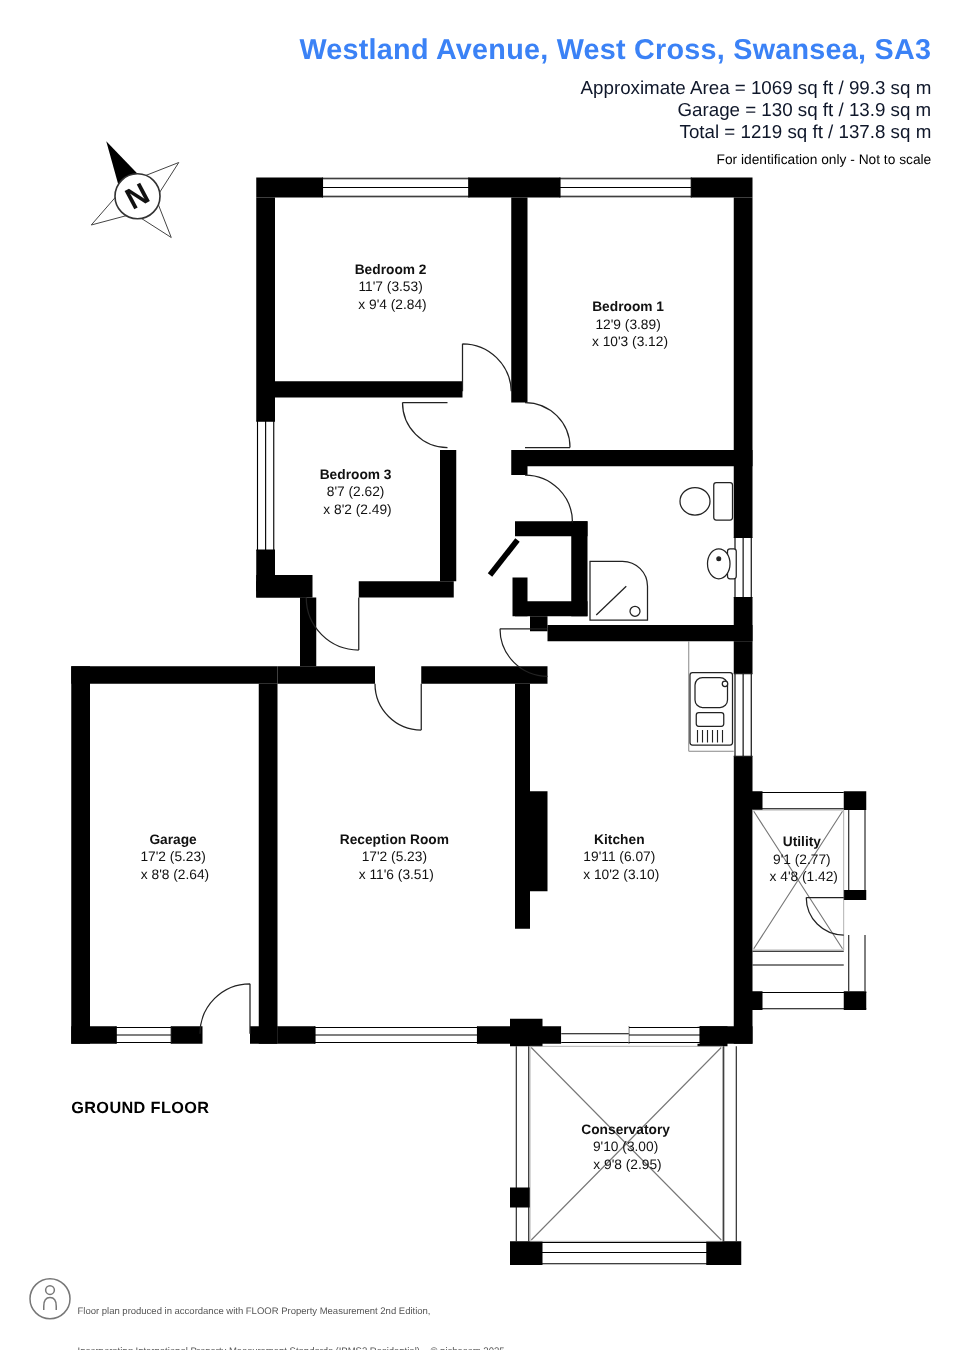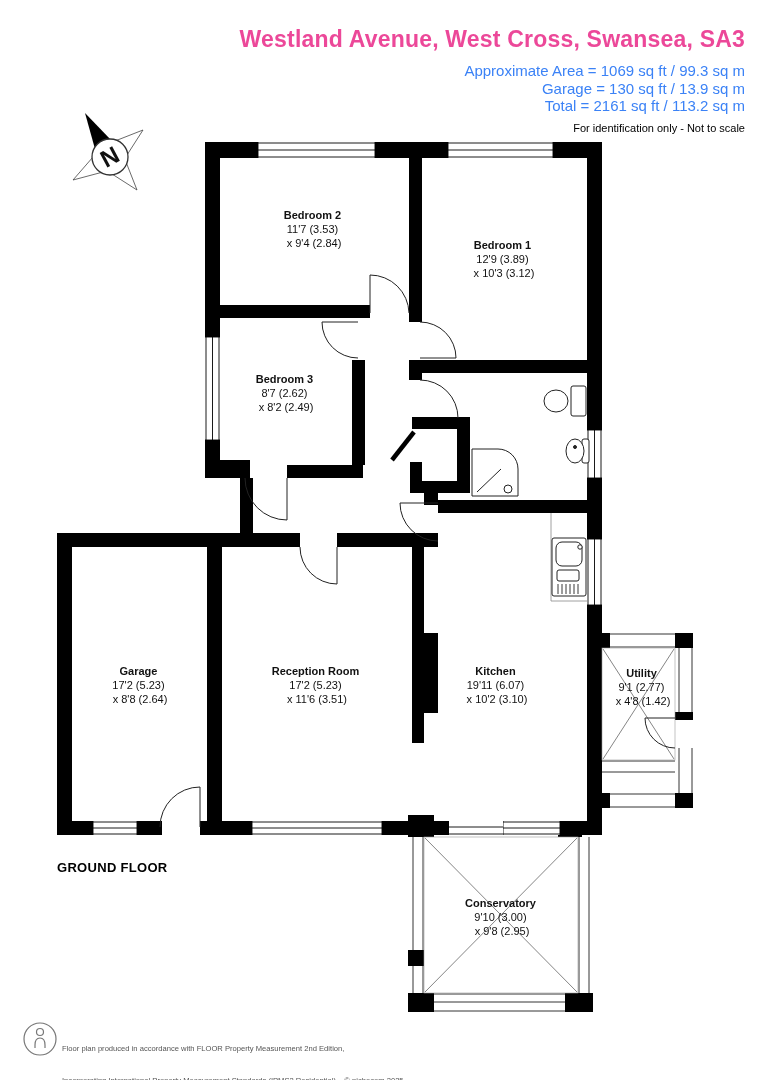--- a/index.html
+++ b/index.html
@@ -1,38 +1,38 @@
 <!DOCTYPE html>
 <html><head>
 <meta charset="utf-8">
 <style>
   html,body{margin:0;padding:0;background:#fff;}
   .canvas{position:relative;width:764px;height:1080px;background:#ffffff;overflow:hidden;
           font-family:"Liberation Sans",sans-serif;color:#111;}
   .hdr{position:absolute;top:26px;right:19px;text-align:right;}
-  .hdr .title{font-size:23px;font-weight:bold;letter-spacing:.2px;color:#ec4899;margin-bottom:9px;}
-  .hdr .area-line{font-size:15px;line-height:17.5px;color:#3b82f6;text-align:right;}
+  .hdr .title{font-size:23px;font-weight:bold;letter-spacing:.2px;color:#3b82f6;margin-bottom:9px;}
+  .hdr .area-line{font-size:15px;line-height:17.5px;color:#0f172a;text-align:right;}
   .hdr .disclaimer{font-size:11px;margin-top:7px;color:#000;}
-  .floor-label{position:absolute;left:57px;top:860px;font-size:13px;font-weight:bold;letter-spacing:.3px;color:#000;}
+  .floor-label{position:absolute;left:57px;top:878px;font-size:13px;font-weight:bold;letter-spacing:.3px;color:#000;}
   .ftr{position:absolute;left:62px;top:1022px;font-size:7.6px;line-height:10.8px;color:#555;white-space:pre;}
   svg{position:absolute;top:0;left:0;}
   svg text{font-family:"Liberation Sans",sans-serif;fill:#111;}
   .rn{font-weight:bold;}
   .room-t{font-size:11px;}
 </style>
 </head>
 <body>
 
 <div class="canvas">
 
   <div class="hdr">
     <div class="title">Westland Avenue, West Cross, Swansea, SA3</div>
     <div class="area-line">Approximate Area = 1069 sq ft / 99.3 sq m</div>
     <div class="area-line">Garage = 130 sq ft / 13.9 sq m</div>
-    <div class="area-line">Total = 2161 sq ft / 113.2 sq m</div>
+    <div class="area-line">Total = 1219 sq ft / 137.8 sq m</div>
     <div class="disclaimer">For identification only - Not to scale</div>
   </div>
 
   <svg width="764" height="1080" viewBox="0 0 764 1080">
 
     <g fill="#000">
 
       <rect x="205" y="142" width="397" height="16"></rect>
       <rect x="205" y="158" width="15" height="179"></rect>
       <rect x="205" y="440" width="15" height="33"></rect>

